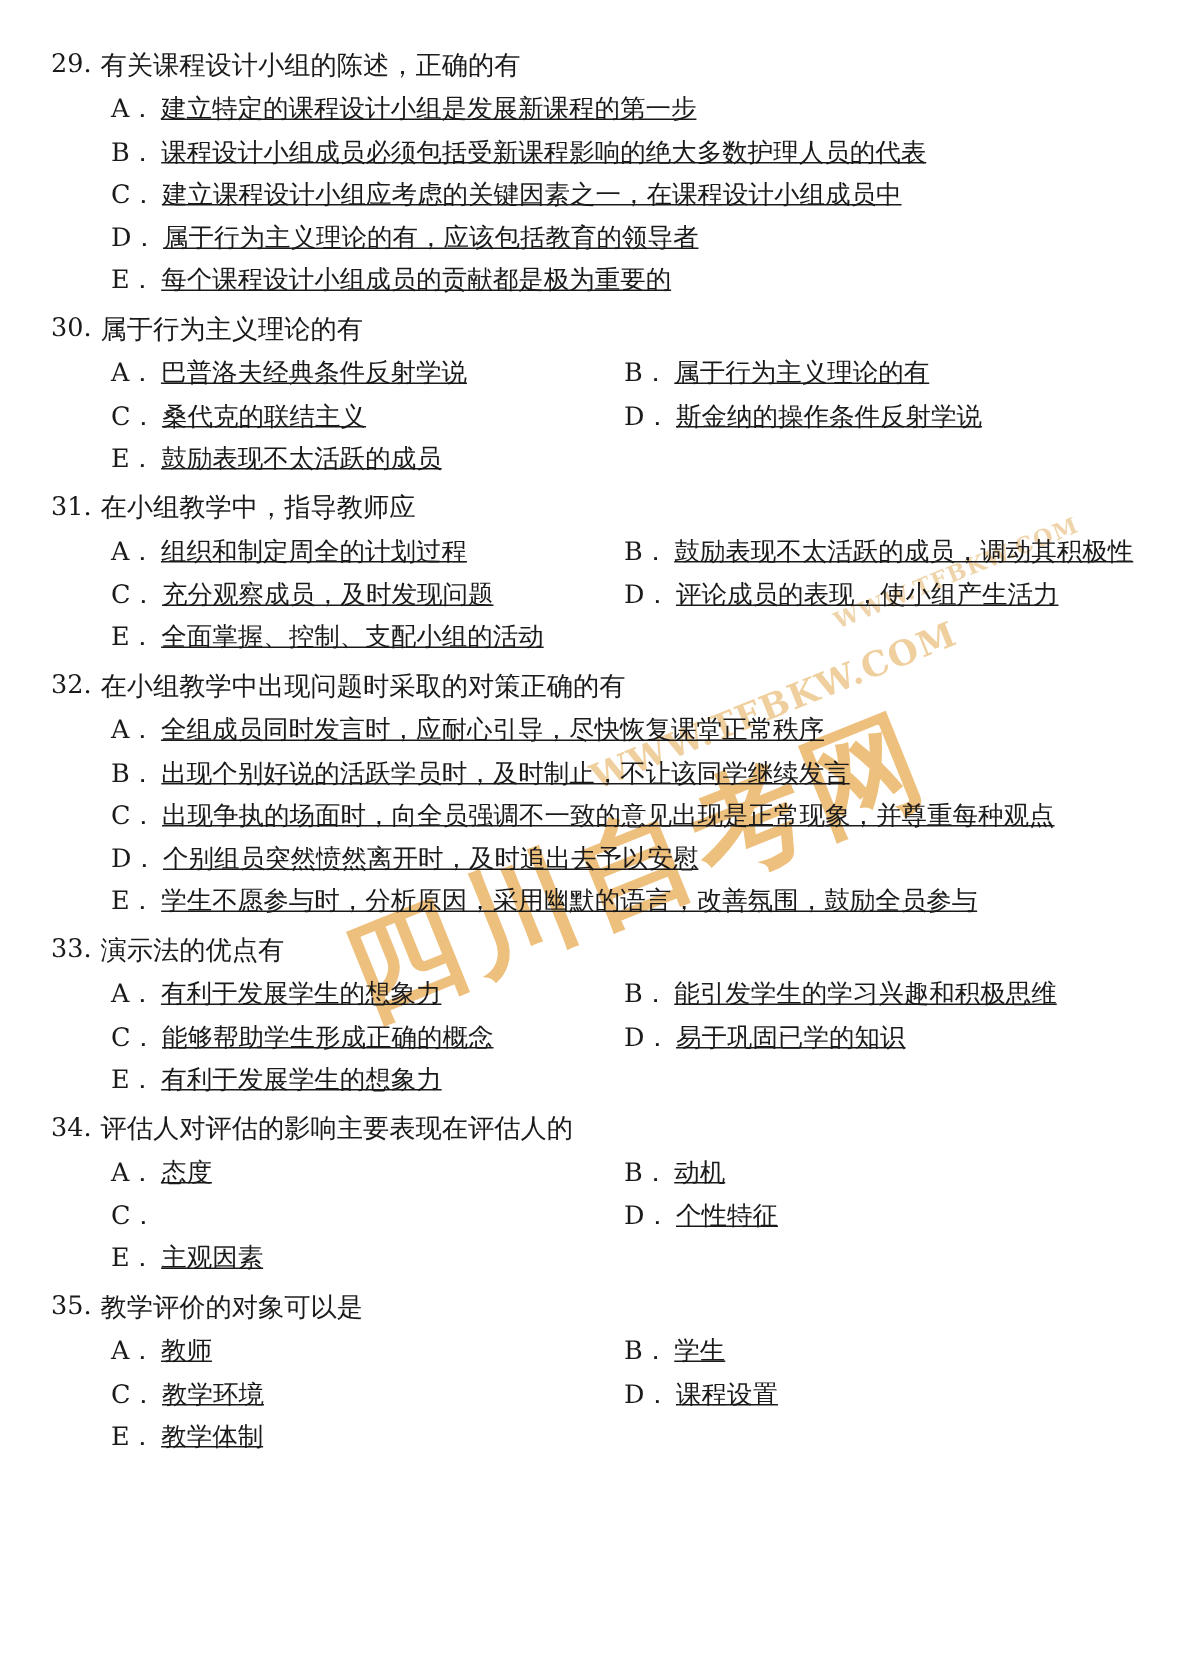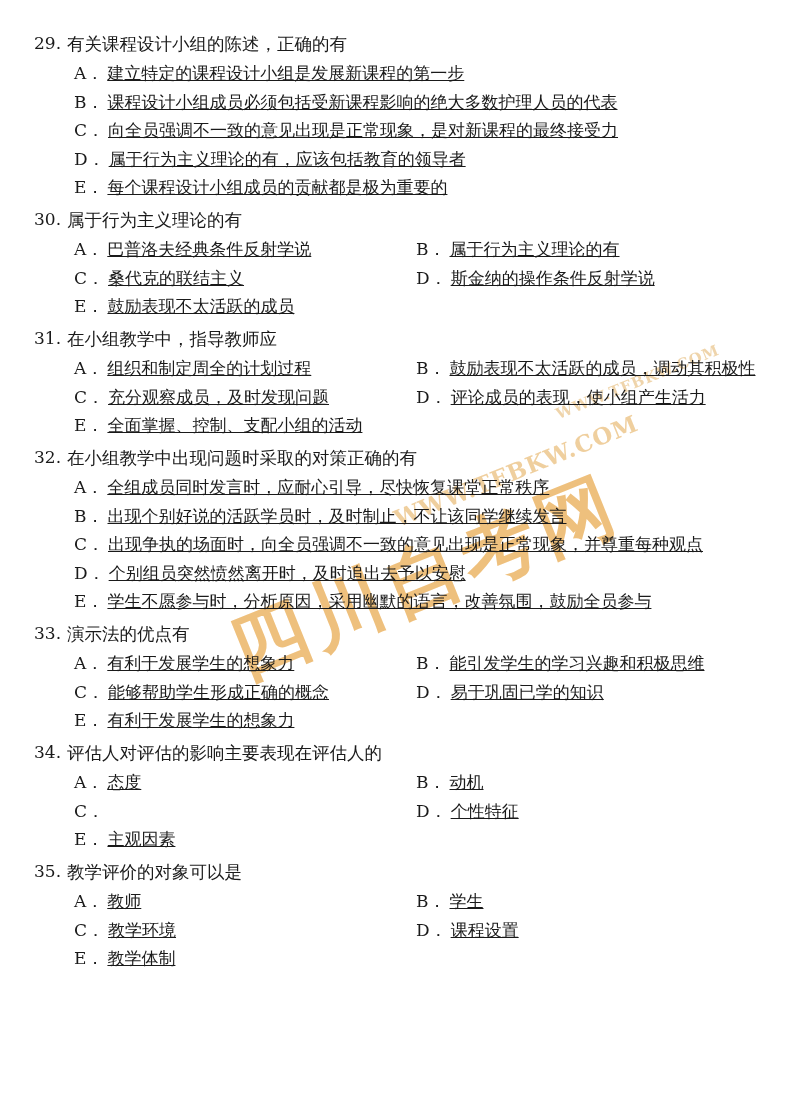--- a/index.html
+++ b/index.html
@@ -150,21 +150,21 @@
           </div>
           <div class="opt-row full">
             <div class="opt first">
               <span class="opt-lbl">B．</span>
               <span class="opt-txt">课程设计小组成员必须包括受新课程影响的绝大多数护理人员的代表</span>
             </div>
           </div>
           <div class="opt-row full">
             <div class="opt first">
               <span class="opt-lbl">C．</span>
-              <span class="opt-txt">向全员强调不一致的意见出现是正常现象，是对新课程的最终接受力</span>
+              <span class="opt-txt">建立课程设计小组应考虑的关键因素之一，在课程设计小组成员中</span>
             </div>
           </div>
           <div class="opt-row full">
             <div class="opt first">
               <span class="opt-lbl">D．</span>
               <span class="opt-txt">属于行为主义理论的有，应该包括教育的领导者</span>
             </div>
           </div>
           <div class="opt-row full">
             <div class="opt first">

